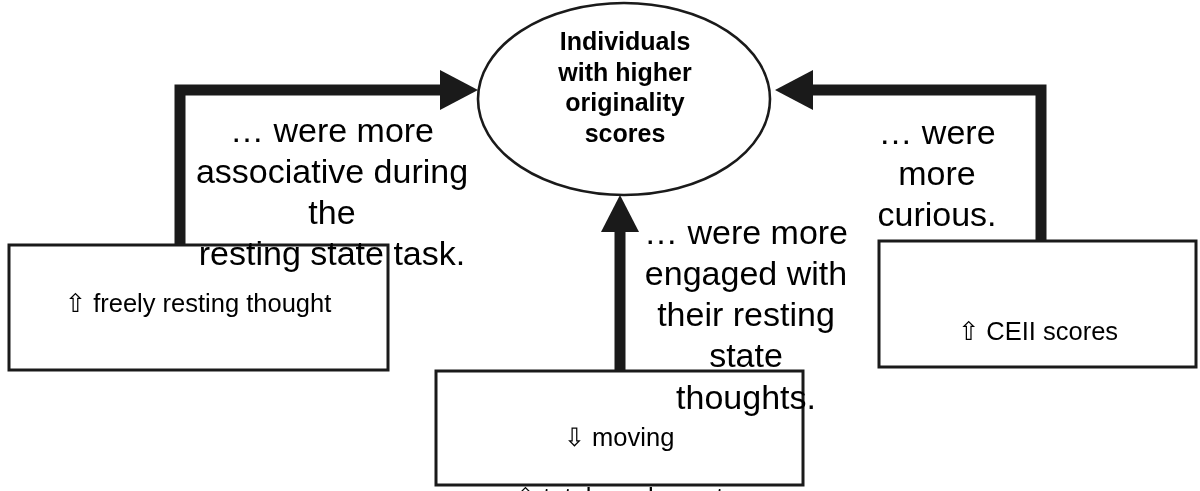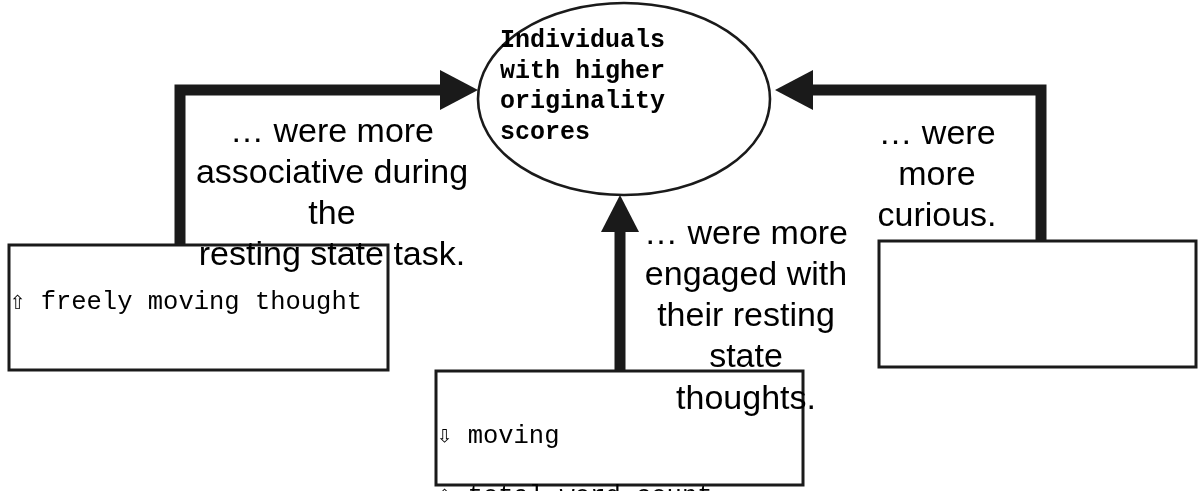--- a/index.html
+++ b/index.html
@@ -17,22 +17,23 @@
   }
   #diagram-svg {
     position: absolute;
     left: 0;
     top: 0;
     width: 1200px;
     height: 491px;
   }
   .node-text {
     position: absolute;
+    text-align: center;
     color: #000000;
-    font-family: Liberation Mono, monospace;
+    font-family: Liberation Sans, sans-serif;
     line-height: 1.18;
     white-space: pre-line;
   }
   
   #ellipse-label {
     left: 500px;
     top: 26px;
     width: 250px;
     font-size: 25px;
     font-weight: bold;
@@ -111,28 +112,31 @@
     <path d="M 620 371 L 620 228" fill="none" stroke="#1a1a1a" stroke-width="11" stroke-linecap="butt"></path>
     <polygon points="620,195 601,232 639,232" fill="#1a1a1a"></polygon>
   </svg>
 
   <div class="node-text" id="ellipse-label">Individuals
 with higher
 originality
 scores</div>
 
   <div class="node-text box-label" id="left-box-label">
-    <span class="line-block">⇧ freely moving thought</span>
+    <span class="line-block">⇧ freely resting thought</span>
   </div>
 
   <div class="node-text box-label" id="bottom-box-label">
     <span class="line-block">⇩ moving</span>
     <span class="line-block">⇧ total word count</span>
   </div>
 
+  <div class="node-text box-label" id="right-box-label">
+    <span class="line-block">⇧ CEII scores</span>
+  </div>
 
   <div class="edge-label" id="edge-label-left">… were more
 associative during the
 resting state task.</div>
 
   <div class="edge-label" id="edge-label-center">… were more
 engaged with
 their resting state
 thoughts.</div>
 

